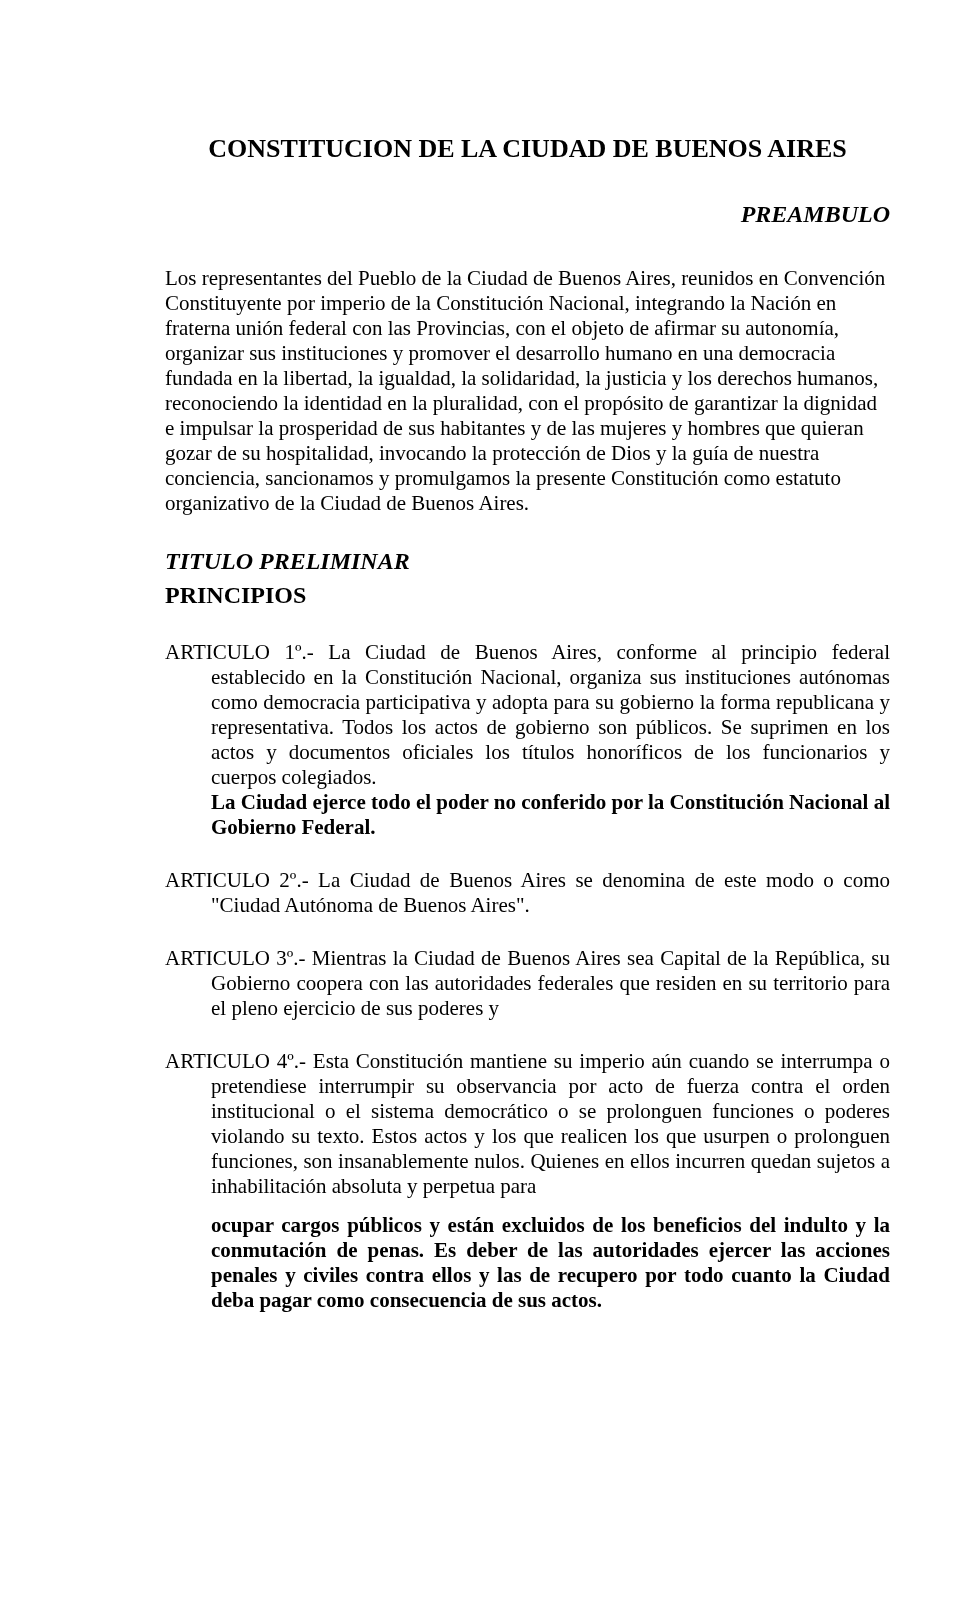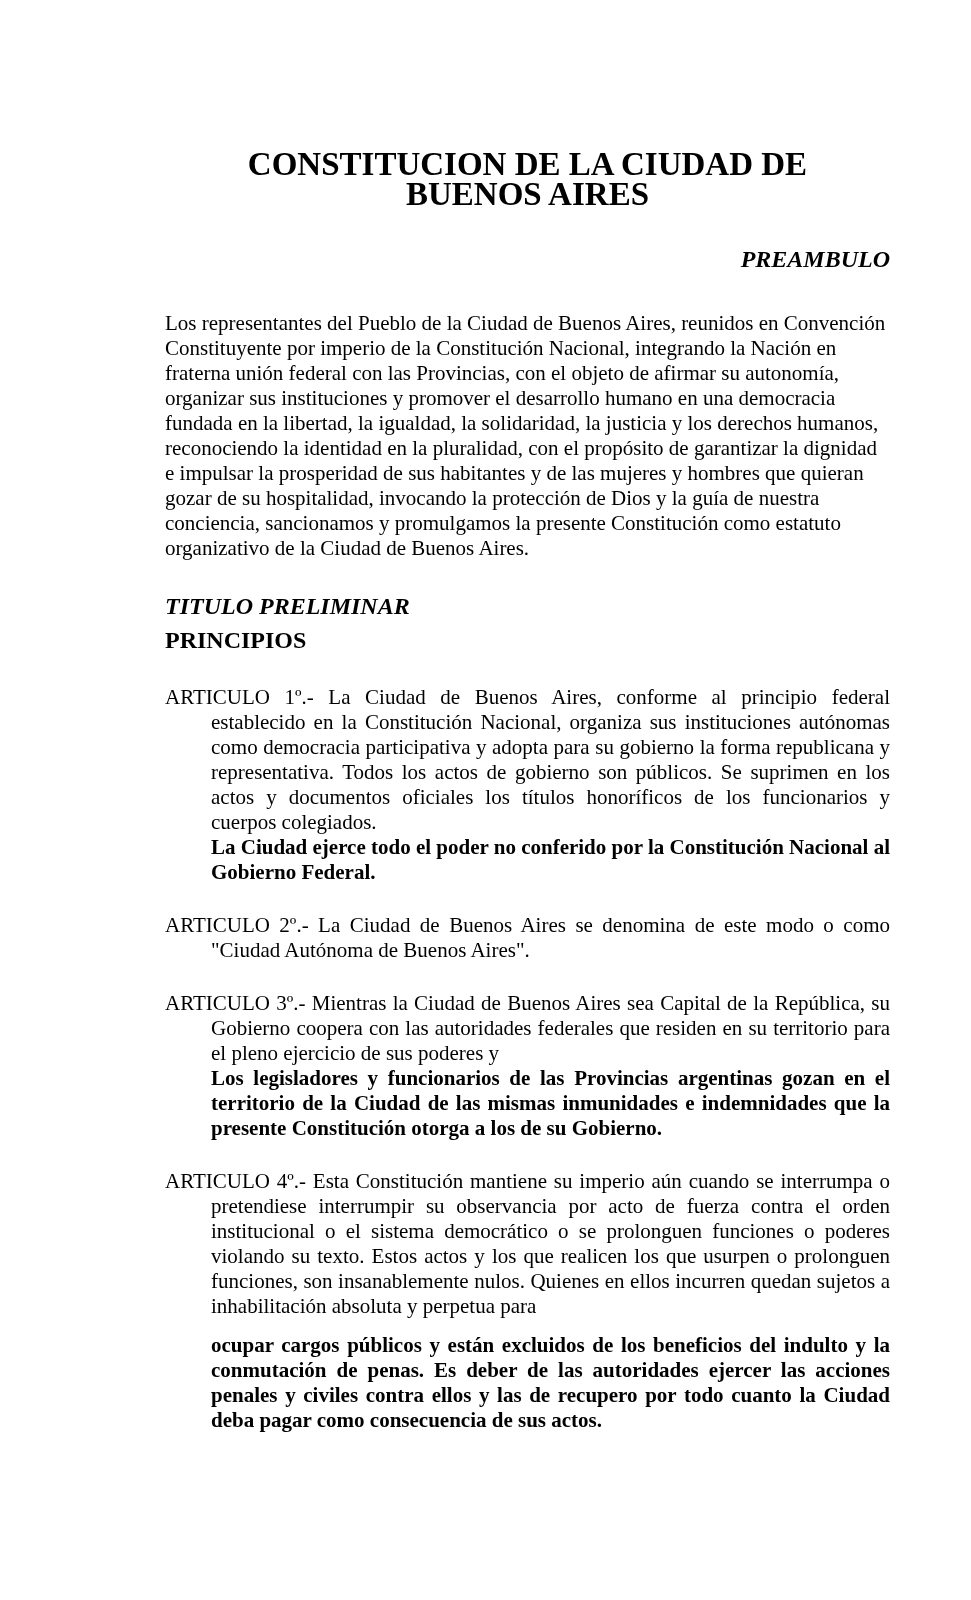--- a/index.html
+++ b/index.html
@@ -10,25 +10,25 @@
     margin: 0 auto;
     background: #ffffff;
     color: #000000;
     font-family: "Liberation Serif", "DejaVu Serif", serif;
     overflow: hidden;
   }
   .content {
     padding: 0 81px 0 165px; 
   }
   .doc-title {
-    margin: 15px;
+    margin: 0;
     padding-top: 134px;
     text-align: center;
     font-weight: bold;
-    font-size: 33px;
+    font-size: 26px;
     line-height: 30px;
   }
   .preamble-heading {
     margin: 36px 0 0 0;
     text-align: right;
     font-weight: bold;
     font-style: italic;
     font-size: 24px;
     line-height: 29px;
   }
@@ -89,21 +89,20 @@
       <p class="hang">ARTICULO 1º.- La Ciudad de Buenos Aires, conforme al principio federal establecido en la Constitución Nacional, organiza sus instituciones autónomas como democracia participativa y adopta para su gobierno la forma republicana y representativa. Todos los actos de gobierno son públicos. Se suprimen en los actos y documentos oficiales los títulos honoríficos de los funcionarios y cuerpos colegiados.</p>
       <p class="cont">La Ciudad ejerce todo el poder no conferido por la Constitución Nacional al Gobierno Federal.</p>
     </section>
 
     <section class="article body-text">
       <p class="hang">ARTICULO 2º.- La Ciudad de Buenos Aires se denomina de este modo o como "Ciudad Autónoma de Buenos Aires".</p>
     </section>
 
     <section class="article body-text">
       <p class="hang">ARTICULO 3º.- Mientras la Ciudad de Buenos Aires sea Capital de la República, su Gobierno coopera con las autoridades federales que residen en su territorio para el pleno ejercicio de sus poderes y</p>
-      <p class="cont">Los legisladores y funcionarios de las Provincias argentinas gozan en el territorio de la Ciudad de las mismas inmunidades e indemnidades que la presente Constitución otorga a los de su Gobierno.</p>
     </section>
 
     <section class="article body-text">
       <p class="hang">ARTICULO 4º.- Esta Constitución mantiene su imperio aún cuando se interrumpa o pretendiese interrumpir su observancia por acto de fuerza contra el orden institucional o el sistema democrático o se prolonguen funciones o poderes violando su texto. Estos actos y los que realicen los que usurpen o prolonguen funciones, son insanablemente nulos. Quienes en ellos incurren quedan sujetos a inhabilitación absoluta y perpetua para</p>
       <p class="cont gap-above">ocupar cargos públicos y están excluidos de los beneficios del indulto y la conmutación de penas. Es deber de las autoridades ejercer las acciones penales y civiles contra ellos y las de recupero por todo cuanto la Ciudad deba pagar como consecuencia de sus actos.</p>
     </section>
 
   </div>
 </div>
 

